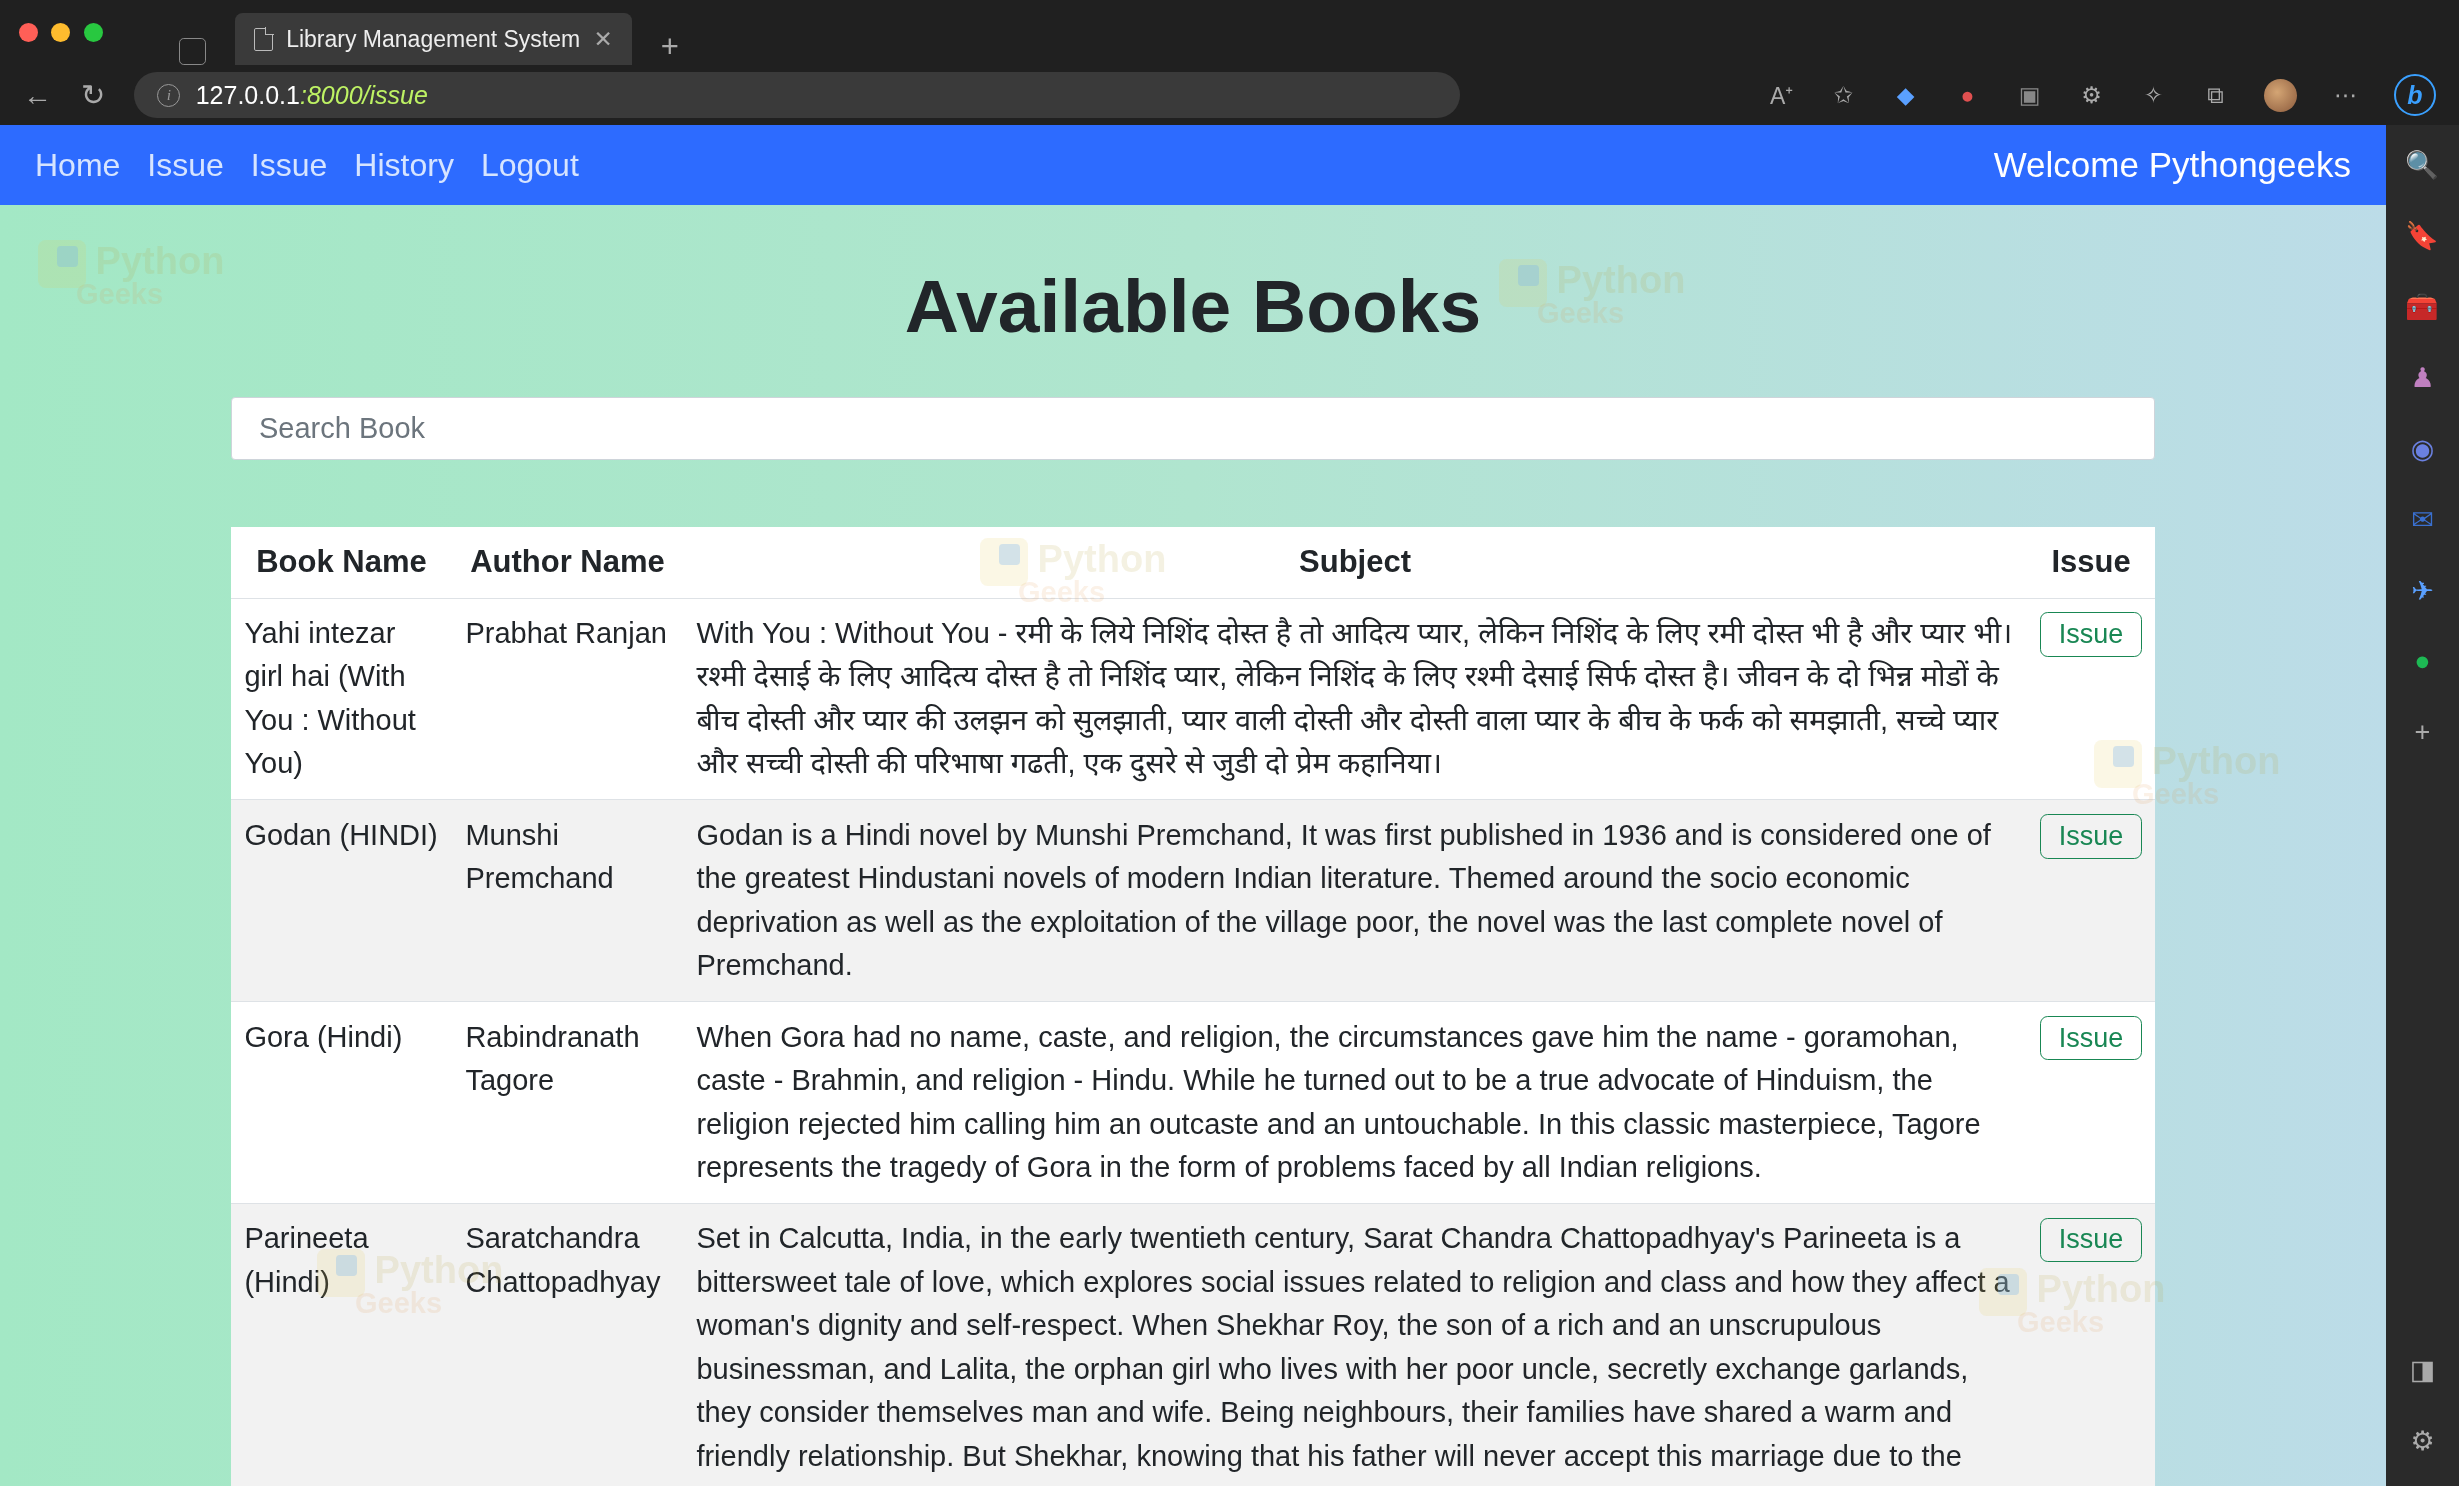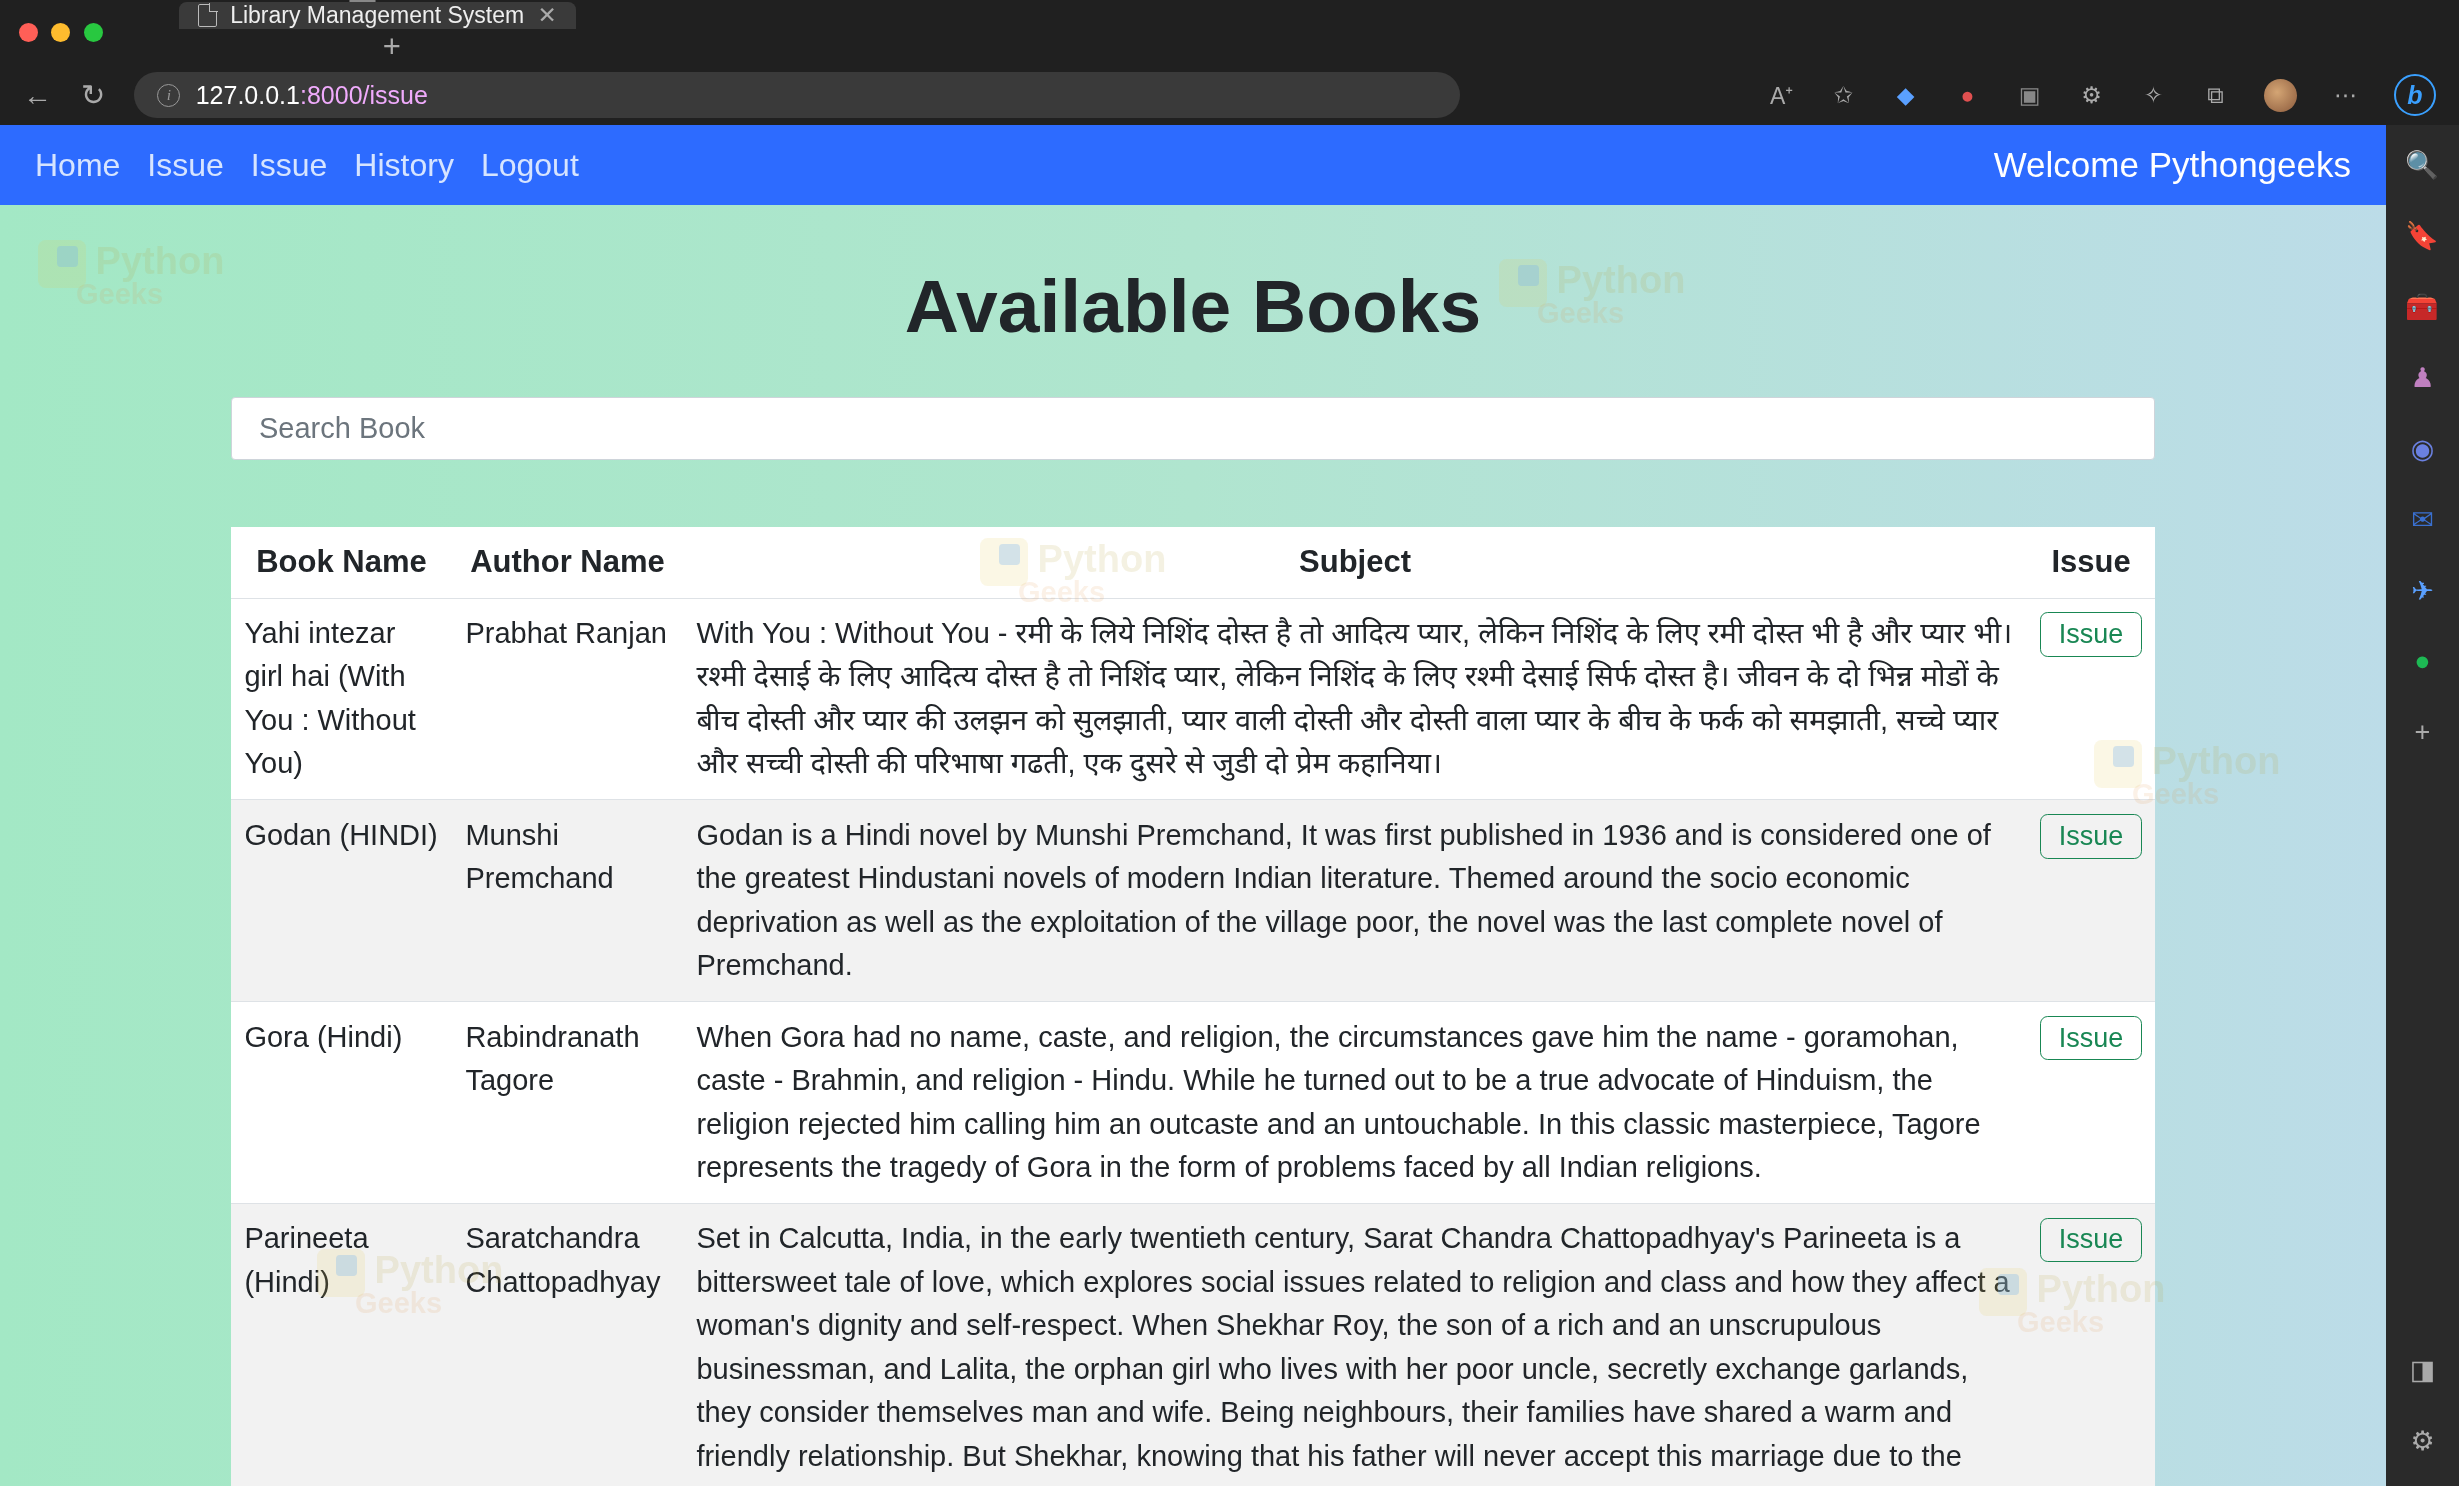--- a/index.html
+++ b/index.html
@@ -22,21 +22,21 @@
     height: 65px;
     display: flex;
     align-items: center;
     padding: 0 19px;
   }
   .traffic-lights { display: flex; gap: 13.4px; margin-right: 38px; }
   .traffic-light { width: 19px; height: 19px; border-radius: 50%; }
   .red { background: #ff5f57; }
   .yellow { background: #febc2e; }
   .green { background: #28c840; }
-  .tab-area { display:flex; align-items:center; margin-left:38px; height:100%;flex-direction:column; }
+  .tab-area { display:flex; align-items:flex-end; margin-left:38px; height:100%; }
   .tab-btn-icon { width:27px; height:27px; border:1.9px solid #888; border-radius:4.8px; margin-right:29px; }
   .browser-tab {
     background: #3a3a3a;
     height: 52px;
     display: flex;
     align-items: center;
     padding: 0 19px;
     border-radius: 7.7px 7.7px 0 0;
     gap: 13.4px;
     min-width: 365px;
@@ -60,21 +60,21 @@
     height:46px;
     border-radius:23px;
     flex: 0 0 1326px;
     display:flex;
     align-items:center;
     padding:0 23px;
     gap:15.4px;
   }
   .info-circle { width:23px; height:23px; border:1.9px solid #999; border-radius:50%; display:flex; align-items:center; justify-content:center; font-size:15.4px; color:#999; font-family:serif; font-style:italic; }
   .url-text { font-size:25px; color:#fff; }
-  .url-text .path { color:#f0abfc; }
+  .url-text .path { color:#bef264;font-style:italic; }
   .toolbar-icons { margin-left:auto; display:flex; align-items:center; gap:35px; }
   .toolbar-icon { width:27px; height:27px; color:#aaa; display:flex; align-items:center; justify-content:center; font-size:23px; }
   .avatar-img { width:33px; height:33px; border-radius:50%; background: radial-gradient(circle at 40% 40%, #d4a574, #8b5a3c); }
   .bing-circle { width:42px; height:42px; border-radius:50%; border:2.9px solid #3aa0ff; display:flex; align-items:center; justify-content:center; }
   .bing-b { color:#3aa0ff; font-weight:bold; font-size:25px; font-style:italic; }
 
   
   .side-rail {
     position:absolute;
     right:0;

